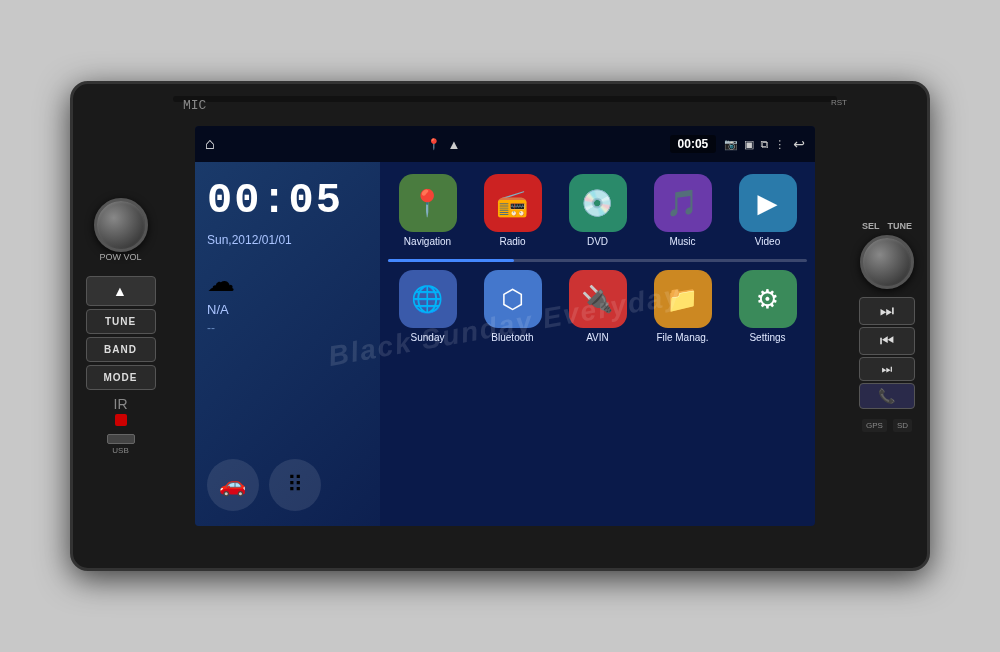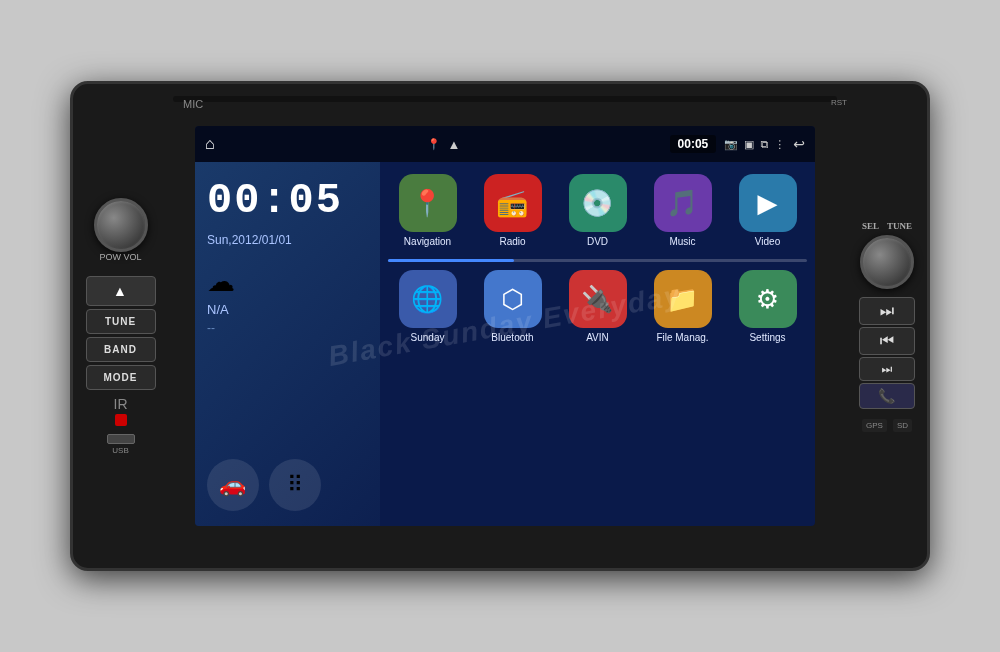--- a/index.html
+++ b/index.html
@@ -141,21 +141,20 @@
       display: flex;
       flex-direction: column;
       align-items: center;
       margin-bottom: 8px;
     }
 
     .sel-tune-labels {
       display: flex;
       gap: 8px;
       margin-bottom: 4px;
-      font-family: Liberation Serif, serif;
     }
 
     .sel-tune-label {
       font-size: 9px;
       color: #aaa;
       font-weight: bold;
     }
 
     .right-btn-group {
       display: flex;
@@ -194,22 +193,23 @@
       background: #222;
       padding: 2px 4px;
       border-radius: 2px;
     }
 
     
     .top-mic {
       position: absolute;
       top: 14px;
       left: 110px;
-      font-size: 11px;
+      font-size: 13px;
       color: #888;
+      font-family: Liberation Mono, monospace;
     }
 
     .top-rst {
       position: absolute;
       top: 14px;
       right: 80px;
       font-size: 8px;
       color: #888;
     }
 

